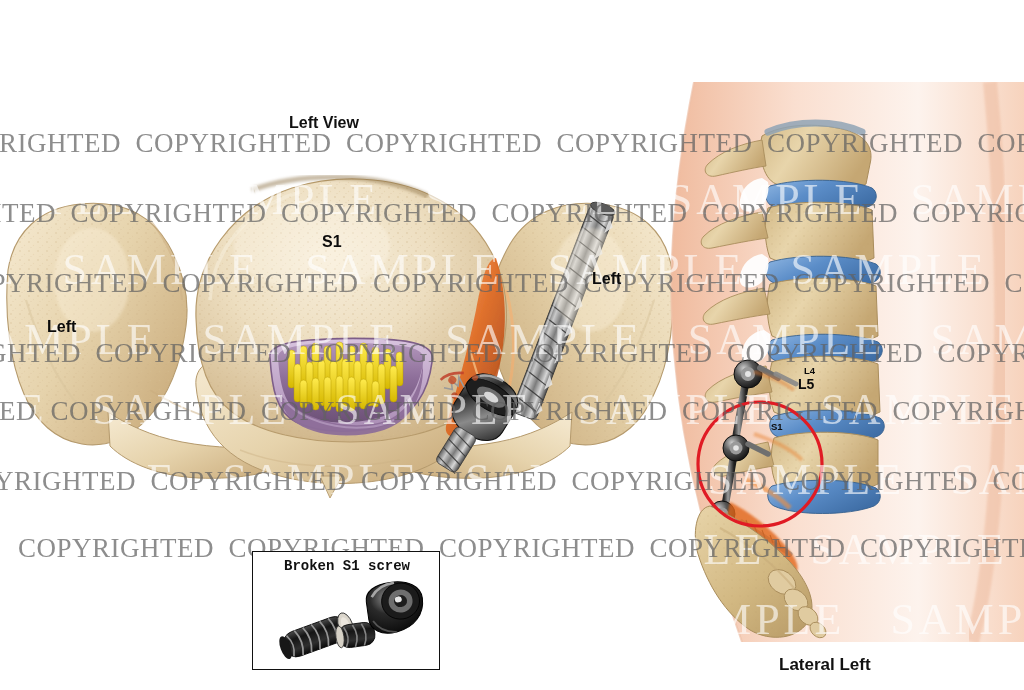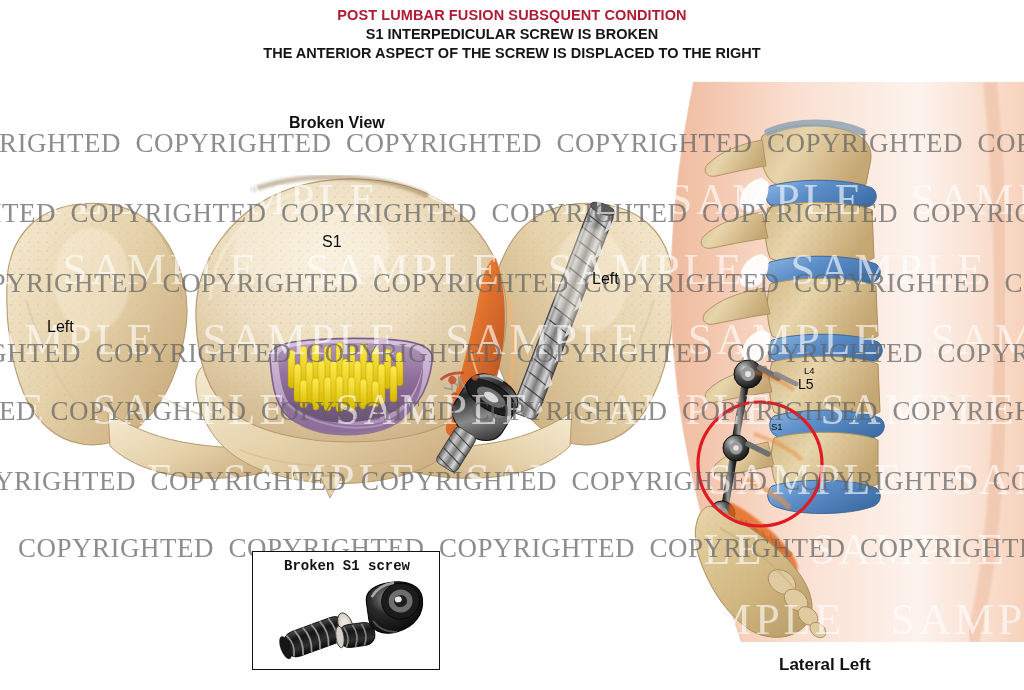--- a/index.html
+++ b/index.html
@@ -57,21 +57,21 @@
     color: #111;
     z-index: 58;
     white-space: nowrap;
   }
   #label-axial { left: 289px; top: 114px; }
   #label-lateral { left: 779px; top: 655px; font-size: 17px; }
 
   .anat-label {
     position: absolute;
     font-family: "Liberation Sans", sans-serif;
-    font-weight: normal;
+    font-weight: bold;
     color: #0b0b0b;
     z-index: 57;
     white-space: nowrap;
   }
   #label-s1-axial { left: 322px; top: 233px; font-size: 16px; }
   #label-left  { left: 47px;  top: 270px; font-size: 16px; margin-top: 48px; }
   #label-right { left: 592px; top: 270px; font-size: 16px; }
   #label-l4 { left: 804px; top: 325px; font-size: 9.5px; margin-top: 40px; }
   #label-l5 { left: 798px; top: 376px; font-size: 14px; }
   #label-s1-lat { left: 771px; top: 421px; font-size: 9.5px; }
@@ -620,27 +620,22 @@
   <div class="wm-layer">
     <div class="wm-row" style="left:-75px;  top:130px;">COPYRIGHTED&nbsp;&nbsp;COPYRIGHTED&nbsp;&nbsp;COPYRIGHTED&nbsp;&nbsp;COPYRIGHTED&nbsp;&nbsp;COPYRIGHTED&nbsp;&nbsp;COPYRIGHTED</div>
     <div class="wm-row" style="left:-140px; top:200px;">COPYRIGHTED&nbsp;&nbsp;COPYRIGHTED&nbsp;&nbsp;COPYRIGHTED&nbsp;&nbsp;COPYRIGHTED&nbsp;&nbsp;COPYRIGHTED&nbsp;&nbsp;COPYRIGHTED</div>
     <div class="wm-row" style="left:-48px;  top:270px;">COPYRIGHTED&nbsp;&nbsp;COPYRIGHTED&nbsp;&nbsp;COPYRIGHTED&nbsp;&nbsp;COPYRIGHTED&nbsp;&nbsp;COPYRIGHTED&nbsp;&nbsp;COPYRIGHTED</div>
     <div class="wm-row" style="left:-115px; top:340px;">COPYRIGHTED&nbsp;&nbsp;COPYRIGHTED&nbsp;&nbsp;COPYRIGHTED&nbsp;&nbsp;COPYRIGHTED&nbsp;&nbsp;COPYRIGHTED&nbsp;&nbsp;COPYRIGHTED</div>
     <div class="wm-row" style="left:-160px; top:398px;">COPYRIGHTED&nbsp;&nbsp;COPYRIGHTED&nbsp;&nbsp;COPYRIGHTED&nbsp;&nbsp;COPYRIGHTED&nbsp;&nbsp;COPYRIGHTED&nbsp;&nbsp;COPYRIGHTED</div>
     <div class="wm-row" style="left:-60px;  top:468px;">COPYRIGHTED&nbsp;&nbsp;COPYRIGHTED&nbsp;&nbsp;COPYRIGHTED&nbsp;&nbsp;COPYRIGHTED&nbsp;&nbsp;COPYRIGHTED&nbsp;&nbsp;COPYRIGHTED</div>
     <div class="wm-row" style="left:18px;   top:535px;">COPYRIGHTED&nbsp;&nbsp;COPYRIGHTED&nbsp;&nbsp;COPYRIGHTED&nbsp;&nbsp;COPYRIGHTED&nbsp;&nbsp;COPYRIGHTED&nbsp;&nbsp;COPYRIGHTED</div>
   </div>
 
-  <div class="title-block">
-    <div class="title-1" style="color: rgb(176, 27, 51);">POST LUMBAR FUSION SUBSQUENT CONDITION</div>
-    <div class="title-2" style="color: rgb(21, 21, 21);">S1 INTERPEDICULAR SCREW IS BROKEN</div>
-    <div class="title-3" style="color: rgb(21, 21, 21);">THE ANTERIOR ASPECT OF THE SCREW IS DISPLACED TO THE RIGHT</div>
-  </div>
-
-  <div id="label-axial" class="view-label">Broken View</div>
+
+  <div id="label-axial" class="view-label">Left View</div>
   <div id="label-lateral" class="view-label">Lateral Left</div>
 
   <div id="label-s1-axial" class="anat-label">S1</div>
   <div id="label-left" class="anat-label">Left</div>
   <div id="label-right" class="anat-label">Left</div>
 
   <div id="label-l4" class="anat-label">L4</div>
   <div id="label-l5" class="anat-label">L5</div>
   <div id="label-s1-lat" class="anat-label">S1</div>
 

